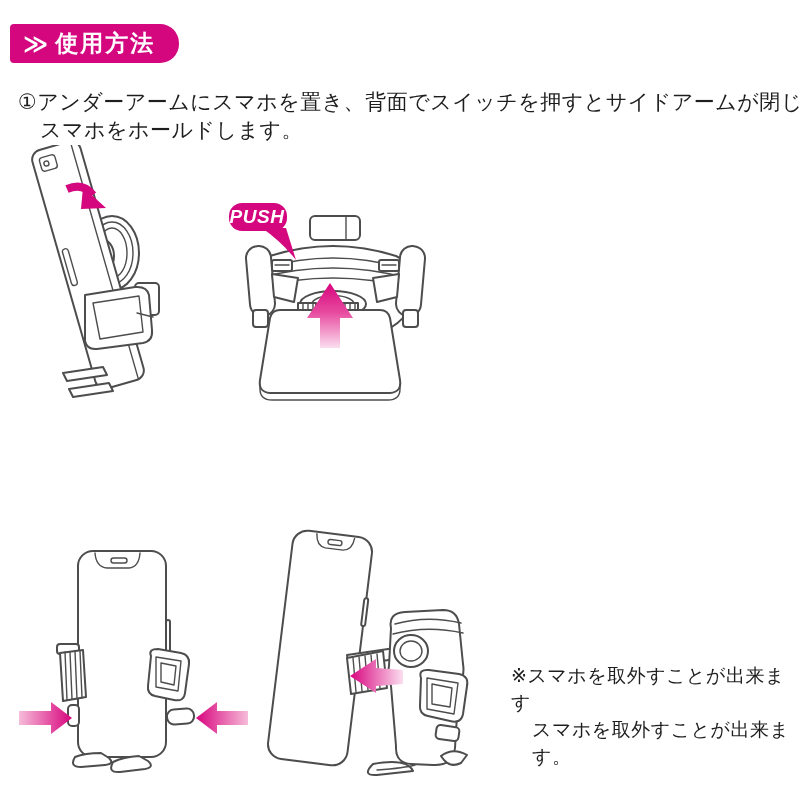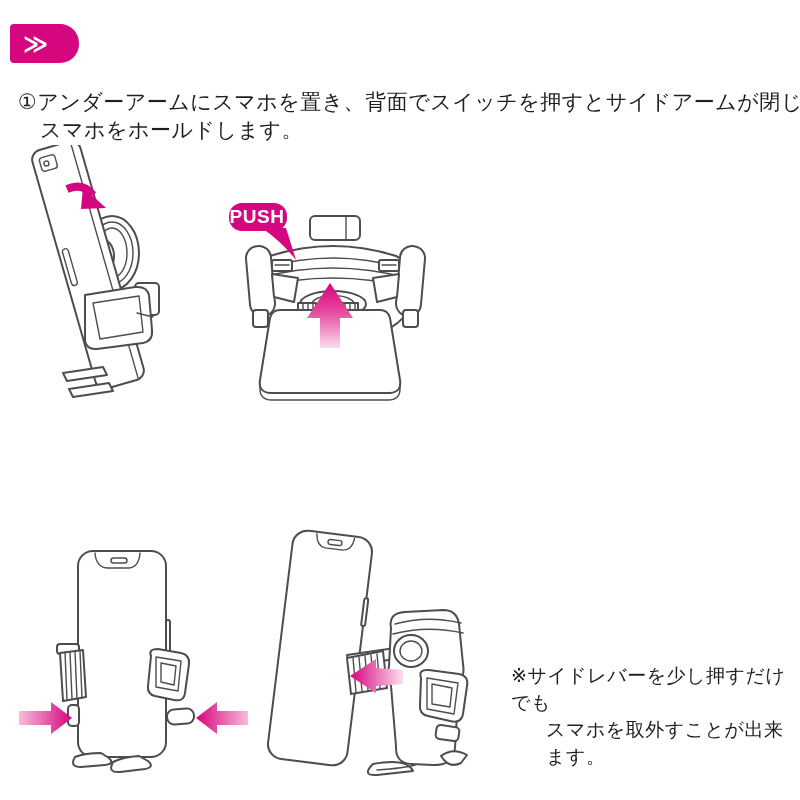--- a/index.html
+++ b/index.html
@@ -21,41 +21,42 @@
   .step-text { position:absolute; left:18px; color:#1e1e1e; font-size:21px;
     line-height:28px; font-weight:500; letter-spacing:0.5px; }
   .step-text .line { white-space:nowrap; }
   .step-text .indent { margin-left:22px; }
   .s1 { top:88px; }
   .s2 { top:466px; }
 
   
   .note { position:absolute; left:511px; top:662px; color:#1e1e1e;
     font-size:19px; line-height:27px; font-weight:500; letter-spacing:0.5px; }
-  .note .indent { margin-left:35px; }
-
-  .illu { position:absolute; }
+  .note .indent { margin-left:21px; }
+
+  .illu { position:absolute;font-style:italic; }
   #illu1 { left:15px;  top:145px; }
   #illu2 { left:228px; top:198px; }
   #illu3 { left:15px;  top:525px; }
   #illu4 { left:255px; top:518px; }
 
   svg { display:block; }
   .ln  { fill:#ffffff; stroke:#4d4d4d; stroke-width:2; stroke-linejoin:round; stroke-linecap:round; }
   .ln2 { fill:none;    stroke:#4d4d4d; stroke-width:1.4; stroke-linejoin:round; stroke-linecap:round; }
   .mag { fill:#d4077f; stroke:none; }
   .pushtxt { fill:#ffffff; font-size:19px; font-weight:bold; letter-spacing:0.5px; }
 </style>
 </head>
 <body>
 
 <div class="page">
 
   <div class="badge">
     <span class="chev">≫</span>
+    <span class="ttl">使用方法</span>
   </div>
 
   <div class="step-text s1">
     <div class="line">
       <span>①</span><span>アンダーアームにスマホを置き、背面でスイッチを押すとサイドアームが閉じて</span>
     </div>
     <div class="line indent">スマホをホールドします。</div>
   </div>
 
   <div class="illu" id="illu1">
@@ -217,17 +218,17 @@
       <g>
         <path class="ln" d="M118 246 Q106 258 122 257 L158 253 Q152 240 118 246 Z"></path>
         <path class="ln" d="M186 238 Q194 251 206 245 L212 237 Q198 229 186 238 Z"></path>
         <path class="ln2" d="M122 252 Q150 250 160 247"></path>
       </g>
       <polygon fill="url(#gRem)" points="95,158 121,141 121,150 148,152 148,166 121,168 121,175"></polygon>
     </svg>
   </div>
 
   <div class="note">
-    <div class="line">※サイドレバーを少し押すだけでも</div>
+    <div class="line">※スマホを取外すことが出来ます</div>
     <div class="line indent">スマホを取外すことが出来ます。</div>
   </div>
 
 </div>
 
 </body></html>

